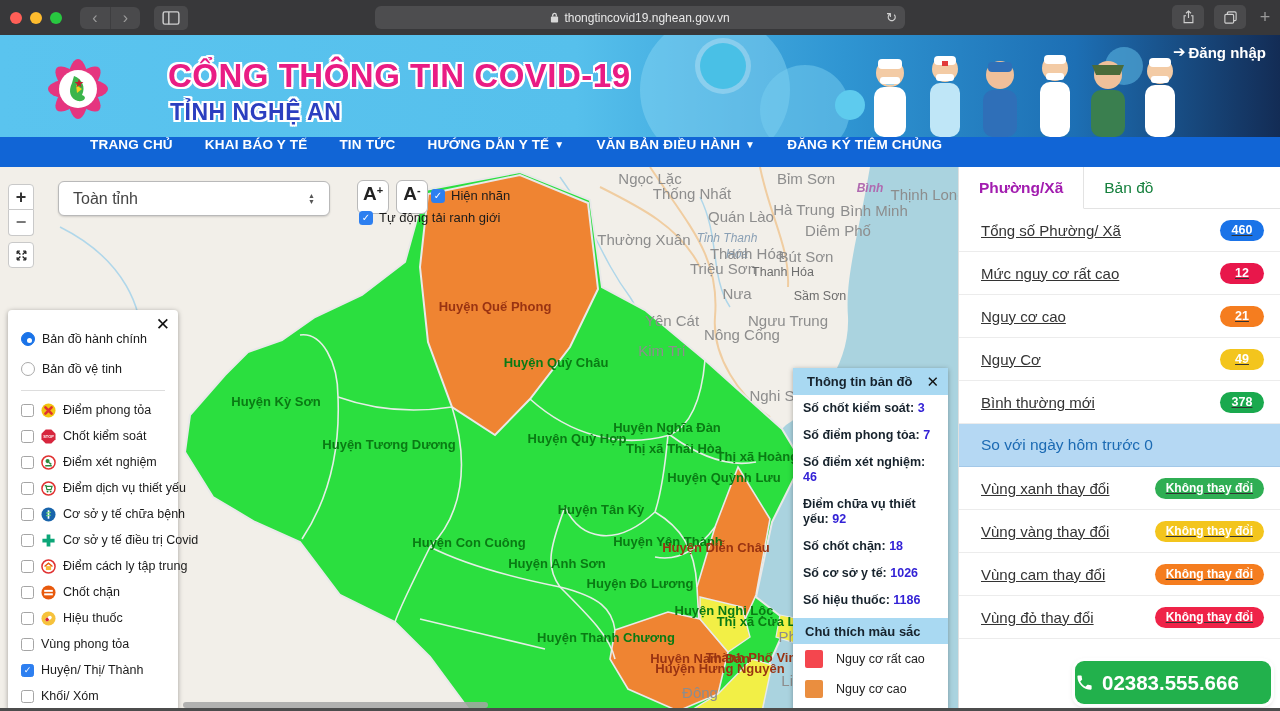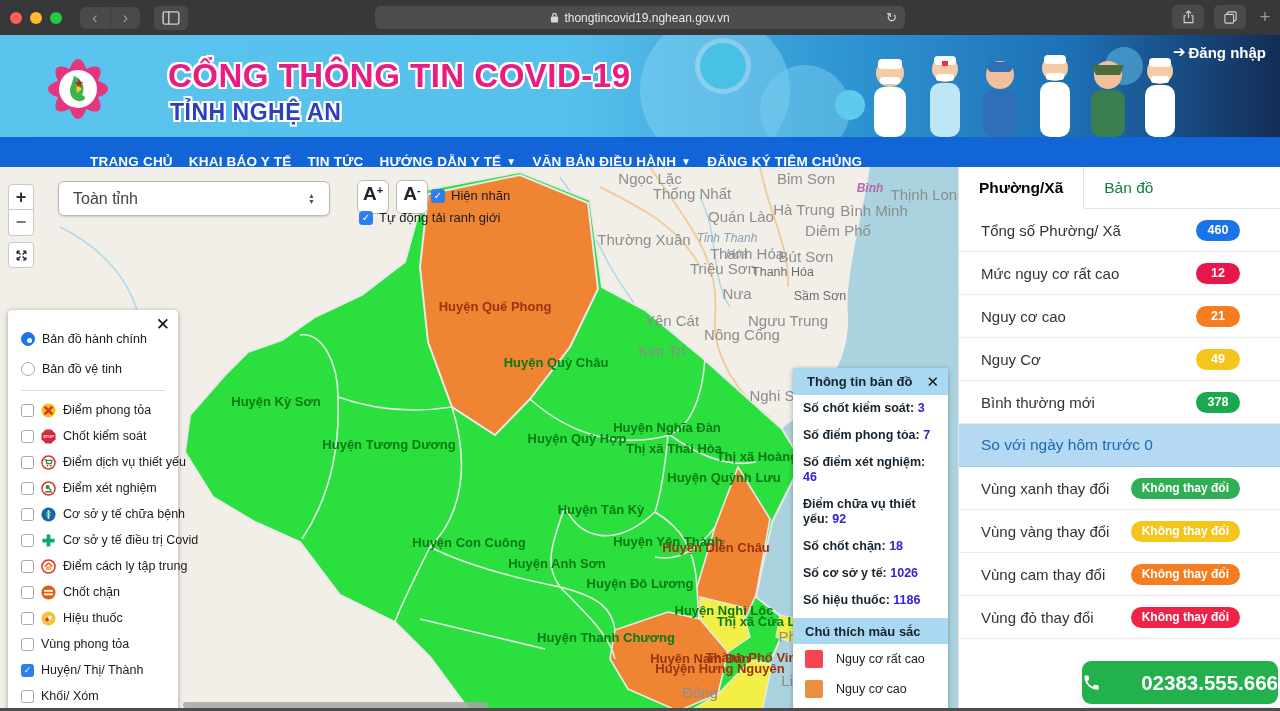--- a/index.html
+++ b/index.html
@@ -27,21 +27,21 @@
     background:linear-gradient(90deg,#5ac4ef 0%,#56c0ec 45%,#2f95d2 66%,#1d6fb4 84%,#132c55 100%);}
   .logo{position:absolute;left:28px;top:8px;}
   .b-title{position:absolute;left:168px;top:22px;font-size:33px;font-weight:bold;color:#e91c84;letter-spacing:.5px;
     text-shadow:-2px -2px 0 #fff,2px -2px 0 #fff,-2px 2px 0 #fff,2px 2px 0 #fff,0 2px 0 #fff,0 -2px 0 #fff,2px 0 0 #fff,-2px 0 0 #fff;}
   .b-sub{position:absolute;left:170px;top:64px;font-size:23px;font-weight:bold;color:#2b3fc0;letter-spacing:.5px;
     text-shadow:-2px -2px 0 #fff,2px -2px 0 #fff,-2px 2px 0 #fff,2px 2px 0 #fff,0 2px 0 #fff,0 -2px 0 #fff,2px 0 0 #fff,-2px 0 0 #fff;}
   .login{position:absolute;right:14px;top:8px;color:#fff;font-weight:bold;font-size:15px;display:flex;gap:3px;align-items:center;cursor:pointer;}
   .deco{position:absolute;border-radius:50%;}
 
   
-  .nav{position:absolute;left:0;top:137px;width:1280px;height:32px;background:#1165d6;display:flex;align-items:flex-end;padding-left:90px;gap:16px;}
+  .nav{position:absolute;left:0;top:137px;width:1280px;height:32px;background:#1165d6;display:flex;align-items:flex-start;padding-left:90px;gap:32px;}
   .nav-item{color:#fff;font-weight:bold;font-size:13.5px;letter-spacing:.2px;white-space:nowrap;cursor:pointer;display:flex;align-items:center;gap:5px;}
   .nav-item .caret{font-size:10px;}
 
   
   .content{position:absolute;left:0;top:167px;width:1280px;height:544px;}
   .map{position:absolute;left:0;top:0;width:958px;height:544px;background:#f2efe9;overflow:hidden;}
   .map svg.base{position:absolute;left:0;top:0;}
 
   .maplabel{position:absolute;transform:translate(-50%,-50%);white-space:nowrap;font-weight:bold;font-size:13px;pointer-events:none;}
   .lab-green{color:#0a7a14;}
@@ -90,29 +90,29 @@
   .leg-h{height:26px;background:#a9d9f2;display:flex;align-items:center;padding-left:12px;font-size:13px;font-weight:bold;color:#16222c;margin-top:4px;}
   .legrow{display:flex;align-items:center;gap:13px;padding:6px 0 6px 12px;font-size:12.5px;color:#222;}
   .legsq{width:18px;height:18px;border-radius:2px;flex:0 0 auto;}
 
   .mapscroll{position:absolute;left:183px;top:535px;width:305px;height:6px;border-radius:3px;background:#a6a6a6;opacity:.85;}
 
   
   .sidebar{position:absolute;left:958px;top:0;width:322px;height:544px;background:#fff;border-left:1px solid #e0e0e0;}
   .tabs{height:42px;display:flex;border-bottom:1px solid #e3e3e3;}
   .tab{padding:0 20px;display:flex;align-items:center;font-size:15.5px;cursor:pointer;color:#15803d;}
-  .tab.active{color:#000000;font-weight:bold;border-right:1px solid #e3e3e3;margin-bottom:-1px;background:#fff;border-bottom:1px solid #fff;}
-  .srow{height:43px;display:flex;align-items:center;padding:0 40px 0 22px;border-bottom:1px solid #ececec;font-size:15px;color:#333;}
+  .tab.active{color:#a21caf;font-weight:bold;border-right:1px solid #e3e3e3;margin-bottom:-1px;background:#fff;border-bottom:1px solid #fff;}
+  .srow{height:43px;display:flex;align-items:center;padding:0 16px 0 22px;border-bottom:1px solid #ececec;font-size:15px;color:#333;text-decoration:underline;}
   .srow .badge{margin-left:auto;min-width:44px;height:21px;border-radius:11px;color:#fff;font-size:12.5px;font-weight:bold;
     display:flex;align-items:center;justify-content:center;padding:0 9px;}
   .compare{height:43px;display:flex;align-items:center;background:#b5d8f3;color:#1b6ab3;font-size:15.5px;padding-left:22px;border-bottom:1px solid #a3c8e8;}
   .pill{margin-left:auto;height:21px;border-radius:11px;color:#fff;font-size:12px;font-weight:bold;display:flex;align-items:center;padding:0 11px;}
   .hotline{position:absolute;left:116px;top:494px;width:196px;height:43px;background:#22b14c;border-radius:9px;
-    display:flex;align-items:center;justify-content:space-between;gap:8px;color:#fff;font-size:20.5px;font-weight:bold;cursor:pointer;
-    box-shadow:0 0 0 3px rgba(255,255,255,.9),0 2px 6px rgba(0,0,0,.25);margin-left:7px;}
+    display:flex;align-items:center;justify-content:flex-start;gap:8px;color:#fff;font-size:20.5px;font-weight:bold;cursor:pointer;
+    box-shadow:0 0 0 3px rgba(255,255,255,.9),0 2px 6px rgba(0,0,0,.25);}
 
   .bottomline{position:absolute;left:0;top:708px;width:1280px;height:3px;background:#4c4c4c;}
 </style>
 </head>
 <body>
 
 <div class="chrome">
   <div class="traffic">
     <div class="light l-red"></div>
     <div class="light l-yellow"></div>
@@ -392,37 +392,37 @@
                 <text x="8" y="10" font-size="4.2" fill="#fff" text-anchor="middle" font-weight="bold">STOP</text>
               </svg>
             </span>
             <span>Chốt kiểm soát</span>
           </div>
           <div class="lrow">
             <span class="sq"></span>
             <span class="licon">
               <svg width="15" height="15" viewBox="0 0 16 16">
                 <circle cx="8" cy="8" r="7" fill="#fff" stroke="#e03131" stroke-width="1.6"></circle>
+                <circle cx="7" cy="6.5" r="2.2" fill="#2b8a3e"></circle>
+                <path d="M4.5 11.5 h7 M8.5 8 l2.5 2" stroke="#2b8a3e" stroke-width="1.5"></path>
+              </svg>
+            </span>
+            <span>Điểm xét nghiệm</span>
+          </div>
+          <div class="lrow">
+            <span class="sq"></span>
+            <span class="licon">
+              <svg width="15" height="15" viewBox="0 0 16 16">
+                <circle cx="8" cy="8" r="7" fill="#fff" stroke="#e03131" stroke-width="1.6"></circle>
                 <path d="M4 5 h1.3 l1 4.2 h4.4 l1.1-3.4 H6" fill="none" stroke="#2b8a3e" stroke-width="1.3"></path>
                 <circle cx="7" cy="11.3" r="1" fill="#2b8a3e"></circle>
                 <circle cx="10.3" cy="11.3" r="1" fill="#2b8a3e"></circle>
               </svg>
             </span>
             <span>Điểm dịch vụ thiết yếu</span>
-          </div>
-          <div class="lrow">
-            <span class="sq"></span>
-            <span class="licon">
-              <svg width="15" height="15" viewBox="0 0 16 16">
-                <circle cx="8" cy="8" r="7" fill="#fff" stroke="#e03131" stroke-width="1.6"></circle>
-                <circle cx="7" cy="6.5" r="2.2" fill="#2b8a3e"></circle>
-                <path d="M4.5 11.5 h7 M8.5 8 l2.5 2" stroke="#2b8a3e" stroke-width="1.5"></path>
-              </svg>
-            </span>
-            <span>Điểm xét nghiệm</span>
           </div>
           <div class="lrow">
             <span class="sq"></span>
             <span class="licon">
               <svg width="15" height="15" viewBox="0 0 16 16">
                 <circle cx="8" cy="8" r="7.5" fill="#1864ab"></circle>
                 <path d="M8 3.5 v9" stroke="#fff" stroke-width="1.8"></path>
                 <path d="M5.5 6 c2.5 2 2.5 -2 5 0 M5.5 9 c2.5 2 2.5 -2 5 0" stroke="#74e06e" stroke-width="1.1" fill="none"></path>
               </svg>
             </span>

